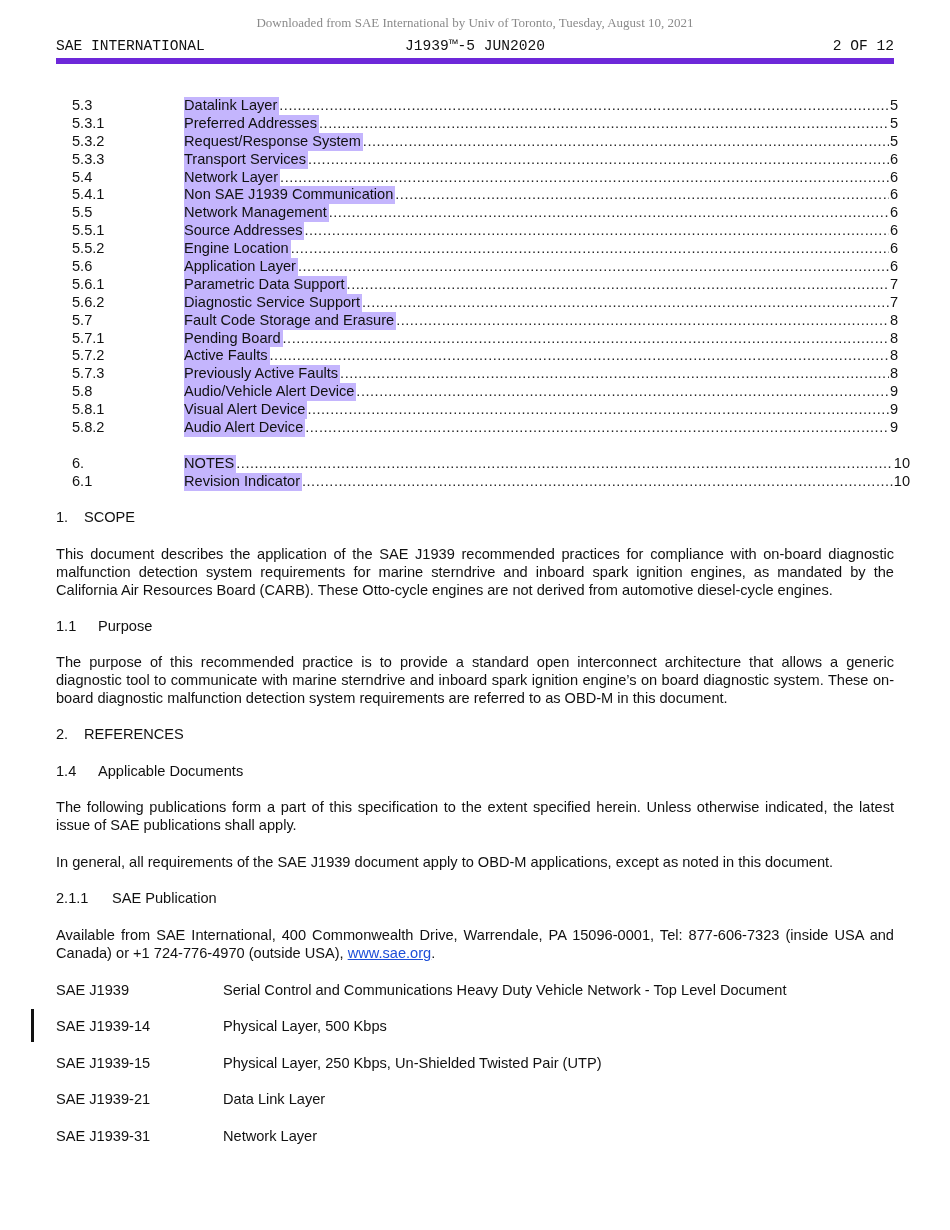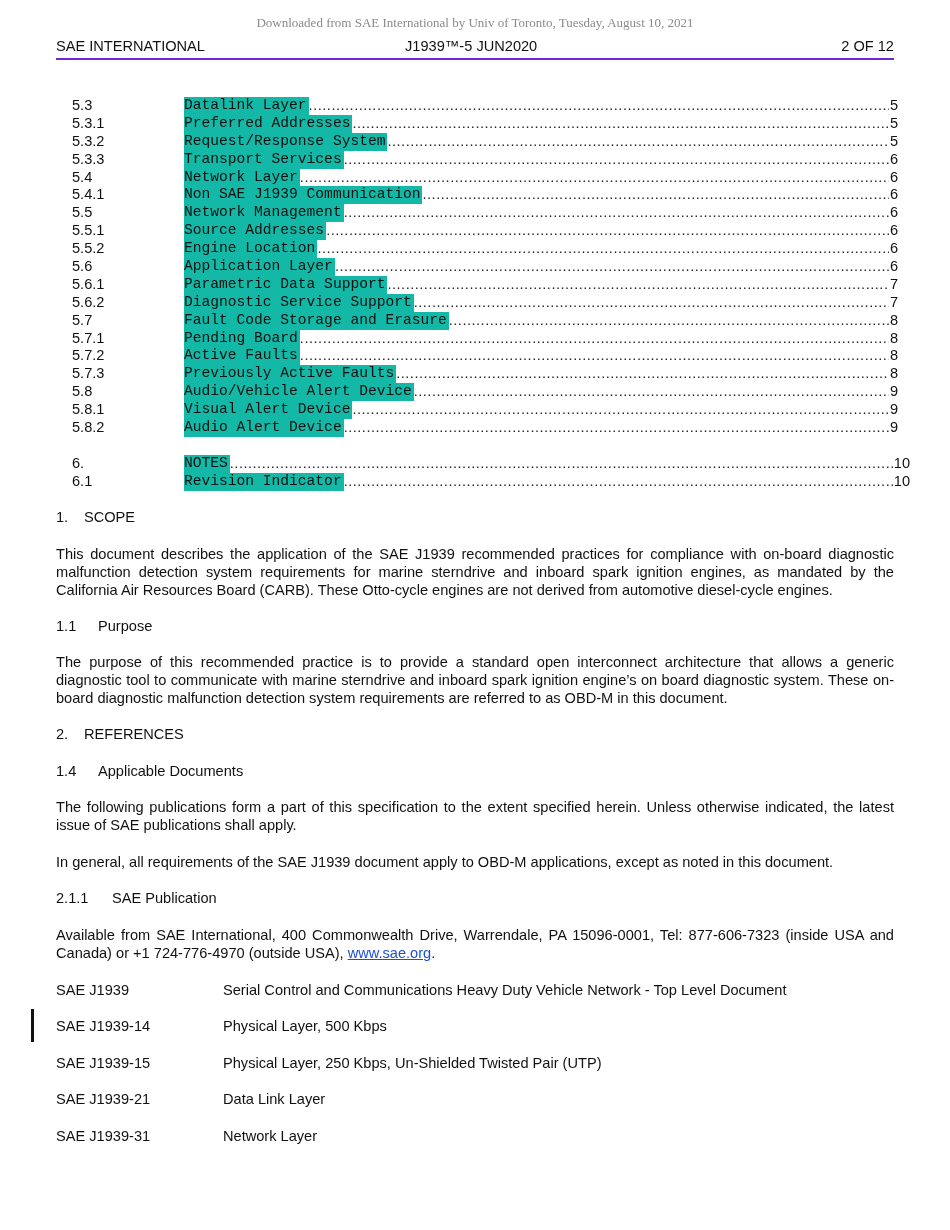--- a/index.html
+++ b/index.html
@@ -1,29 +1,29 @@
 <!DOCTYPE html>
 <html><head>
 <meta charset="utf-8">
 <style>
   html, body { margin: 0; padding: 0; background: #ffffff; }
   body { width: 950px; height: 1230px; position: relative; overflow: hidden;
          font-family: "Liberation Sans", sans-serif; color: #111; font-size: 14.6px; }
   .watermark { position: absolute; top: 15px; left: 0; width: 950px; text-align: center;
                font-family: "Liberation Serif", serif; font-size: 13px; color: #8a8a8a; }
   .header { position: absolute; top: 38px; left: 56px; width: 838px; height: 20px;
-            border-bottom: 2px solid #6d28d9; font-size: 14.6px; }
+            border-bottom: 6px solid #6d28d9; font-size: 14.6px; font-family: Liberation Mono, monospace; }
   .header .left { position: absolute; left: 0; top: 0; }
   .header .center { position: absolute; left: 349px; top: 0; }
   .header .right { position: absolute; right: 0; top: 0; }
   .toc { position: absolute; top: 97px; left: 72px; width: 826px; }
   .toc-row { position: relative; height: 17.9px; line-height: 17.9px; white-space: nowrap; }
   .toc-row .num { position: absolute; left: 0; }
   .toc-row .entry { position: absolute; left: 112px; right: 0; display: flex; }
-  .toc-row .title { background: #14b8a6; padding-right: 2px; font-family: Liberation Mono, monospace; }
+  .toc-row .title { background: #c4b5fd; padding-right: 2px; }
   .toc-row .dots { flex: 1; overflow: hidden; white-space: nowrap; letter-spacing: 0.5px; color: #222; }
   .toc-row .dots::before { content: "........................................................................................................................................................................................................................................................"; }
   .toc-row .page { padding-left: 1px; }
   .toc-gap { height: 18px; }
   .block { position: absolute; left: 56px; width: 838px; line-height: 17.9px; }
   .justify { text-align: justify; text-align-last: left; }
   .h-num { display: inline-block; }
   a.link { color: #1d4ed8; text-decoration: underline; }
   .ref-row { position: absolute; left: 56px; height: 18px; line-height: 18px; white-space: nowrap; }
   .ref-row .code { position: absolute; left: 0; }

